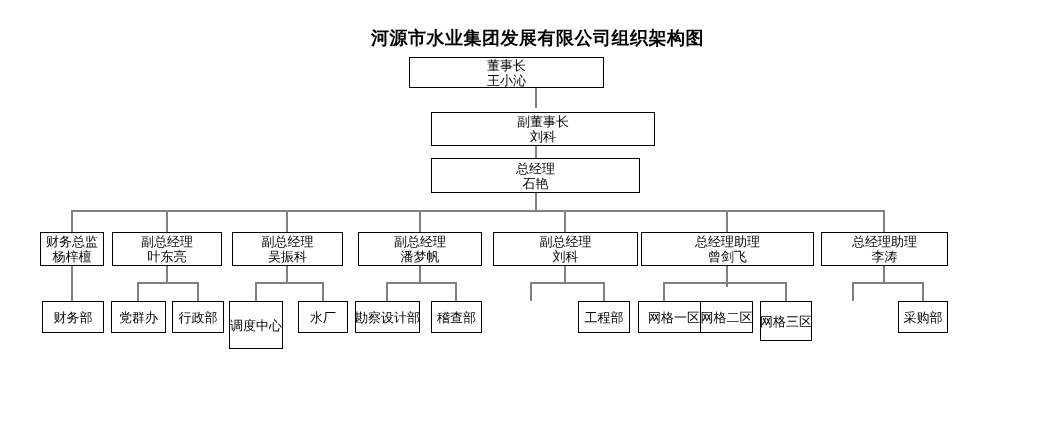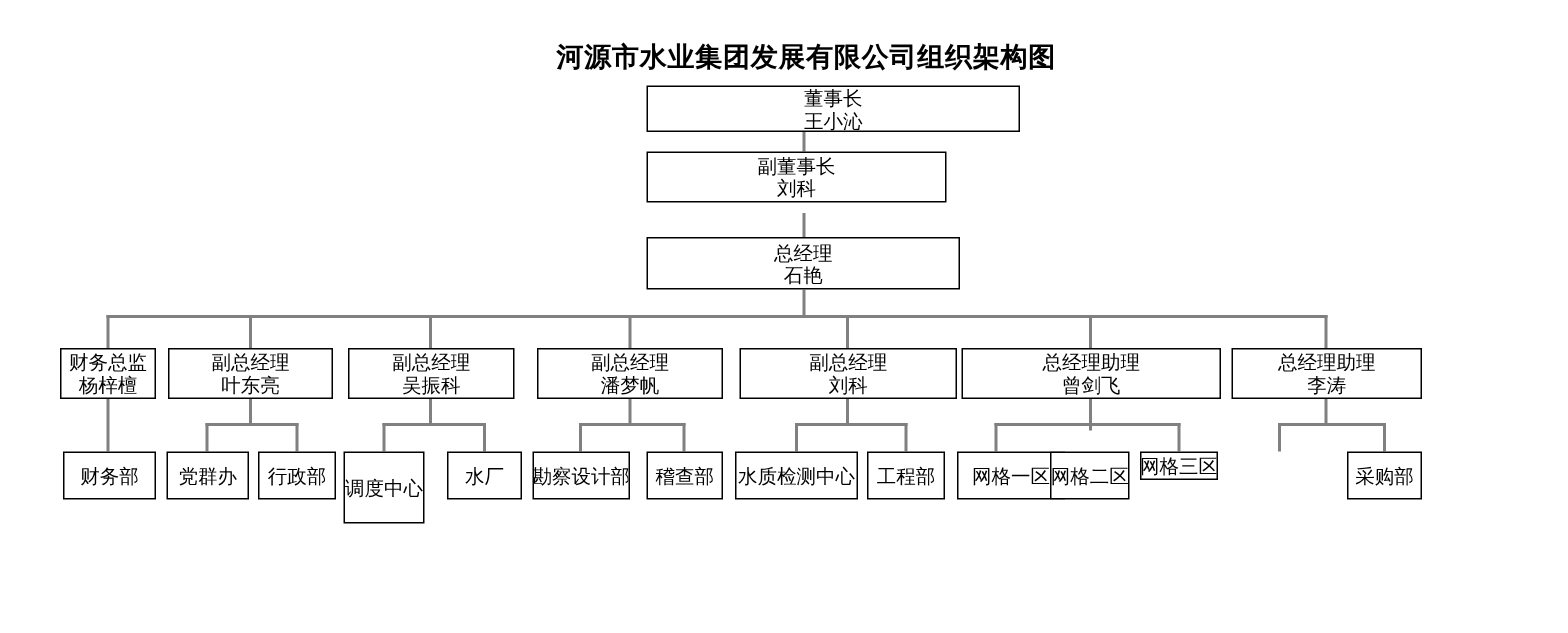--- a/index.html
+++ b/index.html
@@ -85,25 +85,25 @@
   <div class="vl" style="left:726px;top:266px;height:21px"></div>
   <div class="hl" style="left:663px;top:282px;width:124px"></div>
   <div class="vl" style="left:663px;top:282px;height:19px"></div>
   <div class="vl" style="left:785px;top:282px;height:19px"></div>
 
   <div class="vl" style="left:883px;top:266px;height:16px"></div>
   <div class="hl" style="left:852px;top:282px;width:72px"></div>
   <div class="vl" style="left:852px;top:282px;height:19px"></div>
   <div class="vl" style="left:922px;top:282px;height:19px"></div>
 
-  <div class="node" style="left:431px;top:57px;width:249px;height:31px">
+  <div class="node" style="left:409px;top:57px;width:195px;height:31px">
     <span>董事长</span>
     <span>王小沁</span>
   </div>
-  <div class="node" style="left:431px;top:101px;width:200px;height:34px">
+  <div class="node" style="left:431px;top:112px;width:224px;height:34px">
     <span>副董事长</span>
     <span>刘科</span>
   </div>
   <div class="node" style="left:40px;top:232px;width:64px;height:34px">
     <span>财务总监</span>
     <span>杨梓檀</span>
   </div>
 
   <div class="node" style="left:431px;top:158px;width:209px;height:35px">
     <span>总经理</span>
@@ -148,32 +148,29 @@
   </div>
   <div class="node" style="left:298px;top:301px;width:50px;height:32px">
     <span>水厂</span>
   </div>
   <div class="node" style="left:355px;top:301px;width:65px;height:32px">
     <span>勘察设计部</span>
   </div>
   <div class="node" style="left:431px;top:301px;width:51px;height:32px">
     <span>稽查部</span>
   </div>
-  <div class="node" style="left:490px;top:301px;width:82px;height:32px">
-    <span>水质检测中心</span>
-  </div>
   <div class="node" style="left:578px;top:301px;width:52px;height:32px">
     <span>工程部</span>
   </div>
   <div class="node" style="left:638px;top:301px;width:72px;height:32px">
     <span>网格一区</span>
   </div>
   <div class="node" style="left:700px;top:301px;width:53px;height:32px">
     <span>网格二区</span>
   </div>
-  <div class="node" style="left:760px;top:301px;width:52px;height:19px">
+  <div class="node" style="left:760px;top:301px;width:52px;height:40px">
     <span>网格三区</span>
   </div>
   <div class="node" style="left:898px;top:301px;width:50px;height:32px">
     <span>采购部</span>
   </div>
 
 </div>
 
 </body></html>

